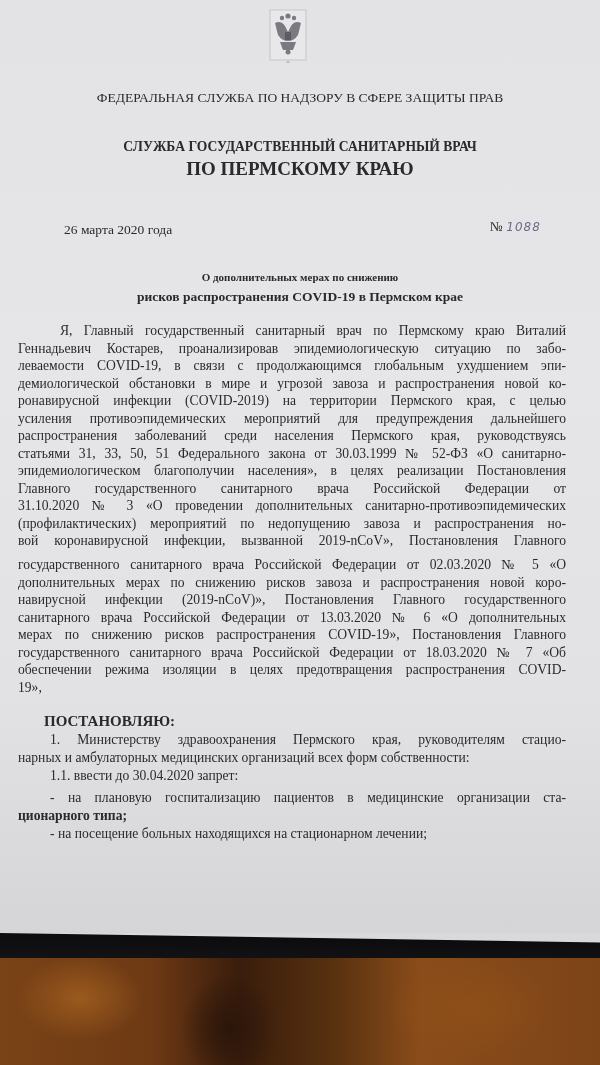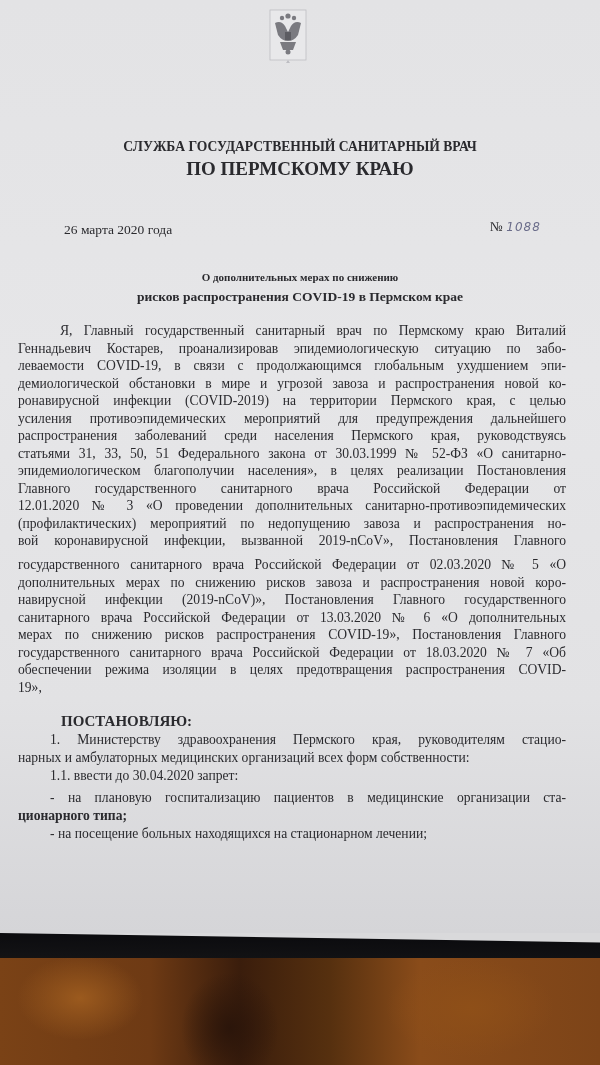--- a/index.html
+++ b/index.html
@@ -48,20 +48,21 @@
       <circle cx="14" cy="10" r="2.2"></circle>
         <circle cx="26" cy="10" r="2.2"></circle>
         <circle cx="20" cy="8" r="2.6"></circle>
       <path d="M7 15 q6 -3 10 3 l3 6 l3 -6 q4 -6 10 -3 l-3 12 q-4 6 -10 6 q-6 0 -10 -6 z"></path>
       <rect x="17" y="24" width="6" height="8" fill="#5c5c62"></rect>
       <path d="M12 34 l3 8 h10 l3 -8 z"></path>
       <circle cx="20" cy="44" r="2.5"></circle>
     </g>
   </svg>
 
+  <div class="line center" style="top:90px;">ФЕДЕРАЛЬНАЯ СЛУЖБА  ПО НАДЗОРУ В СФЕРЕ ЗАЩИТЫ ПРАВ</div>
 
   <div class="line center bold" style="top:139px; font-size:13.6px;">СЛУЖБА ГОСУДАРСТВЕННЫЙ САНИТАРНЫЙ ВРАЧ</div>
   <div class="line center bold" style="top:158px; font-size:19px;">ПО ПЕРМСКОМУ КРАЮ</div>
 
 
   <div class="line" style="top:222px; left:64px;">26 марта 2020 года</div>
   <div class="line" style="top:219px; left:490px;">
     <span>№</span>
     <span class="hand">1088</span>
   </div>
@@ -73,34 +74,34 @@
     <div class="just" style="top:322px; left:60px; width:506px;">Я, Главный государственный санитарный врач по Пермскому краю Виталий</div>
     <div class="just" style="top:340px;">Геннадьевич Костарев, проанализировав эпидемиологическую ситуацию по забо-</div>
     <div class="just" style="top:357px;">леваемости COVID-19, в связи с продолжающимся глобальным ухудшением эпи-</div>
     <div class="just" style="top:375px;">демиологической обстановки в мире и угрозой завоза и распространения новой ко-</div>
     <div class="just" style="top:392px;">ронавирусной инфекции (COVID-2019) на территории Пермского края, с целью</div>
     <div class="just" style="top:410px;">усиления противоэпидемических мероприятий для предупреждения дальнейшего</div>
     <div class="just" style="top:427px;">распространения заболеваний среди населения Пермского края, руководствуясь</div>
     <div class="just" style="top:445px;">статьями 31, 33, 50, 51 Федерального закона от 30.03.1999 № 52-ФЗ «О санитарно-</div>
     <div class="just" style="top:462px;">эпидемиологическом благополучии населения», в целях реализации Постановления</div>
     <div class="just" style="top:480px;">Главного государственного санитарного врача Российской Федерации от</div>
-    <div class="just" style="top:497px;">12.01.2020 № 3 «О проведении дополнительных санитарно-противоэпидемических</div>
+    <div class="just" style="top:497px;">31.10.2020 № 3 «О проведении дополнительных санитарно-противоэпидемических</div>
     <div class="just" style="top:515px;">(профилактических) мероприятий по недопущению завоза и распространения но-</div>
     <div class="just" style="top:532px;">вой коронавирусной инфекции, вызванной 2019-nCoV», Постановления Главного</div>
     <div class="just" style="top:556px;">государственного санитарного врача Российской Федерации от 02.03.2020 № 5 «О</div>
     <div class="just" style="top:574px;">дополнительных мерах по снижению рисков завоза и распространения новой коро-</div>
     <div class="just" style="top:591px;">навирусной инфекции (2019-nCoV)», Постановления Главного государственного</div>
     <div class="just" style="top:609px;">санитарного врача Российской Федерации от 13.03.2020 № 6 «О дополнительных</div>
     <div class="just" style="top:626px;">мерах по снижению рисков распространения COVID-19», Постановления Главного</div>
     <div class="just" style="top:644px;">государственного санитарного врача Российской Федерации от 18.03.2020 № 7 «Об</div>
     <div class="just" style="top:661px;">обеспечении режима изоляции в целях предотвращения распространения COVID-</div>
     <div class="just last" style="top:679px;">19»,</div>
   </div>
 
-  <div class="line bold" style="top:713px; left:61px; font-size:15px;">ПОСТАНОВЛЯЮ:</div>
+  <div class="line bold" style="top:713px; left:44px; font-size:15px;">ПОСТАНОВЛЯЮ:</div>
 
   <div>
     <div class="just" style="top:731px; left:50px; width:516px;">1. Министерству здравоохранения Пермского края, руководителям стацио-</div>
     <div class="just last" style="top:749px;">нарных и амбулаторных медицинских организаций всех форм собственности:</div>
     <div class="just last" style="top:767px; left:50px;">1.1. ввести до 30.04.2020 запрет:</div>
     <div class="just" style="top:789px; left:50px; width:516px;">-  на плановую госпитализацию пациентов в медицинские организации ста-</div>
     <div class="just last" style="top:807px;font-weight:bold;">ционарного типа;</div>
     <div class="just last" style="top:825px; left:50px;">- на посещение больных находящихся на стационарном лечении;</div>
   </div>
 </div>

